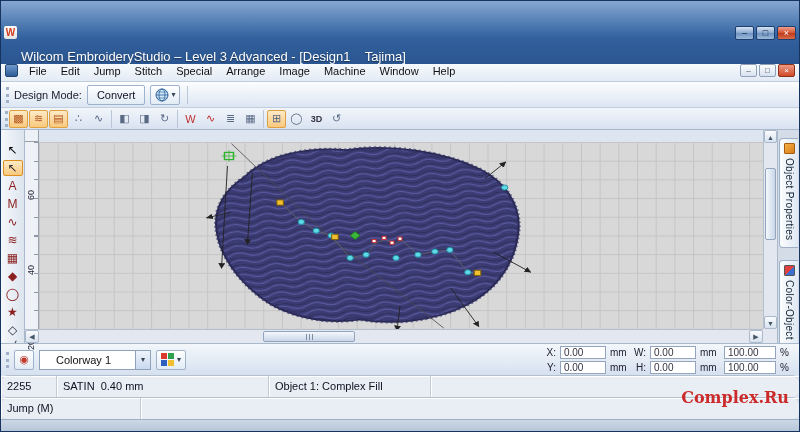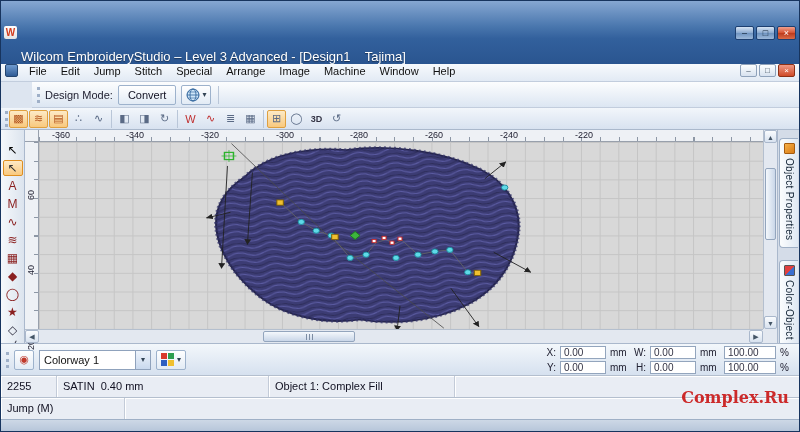--- a/index.html
+++ b/index.html
@@ -29,21 +29,21 @@
               background:linear-gradient(#6f9bd0,#2f5b95); border:1px solid #24456f; }
   .menu-item { font-size:11px; padding:1px 7px; color:#111; }
   .flex-spacer { flex:1; }
   .mdi-btn { width:17px; height:13px; margin-right:2px; border:1px solid #8fa2ba; border-radius:2px;
              background:linear-gradient(#fdfefe,#d7e2ef); font-size:8px; line-height:11px;
              text-align:center; color:#345; }
   .mdi-btn.close { background:linear-gradient(#ef9a85,#cf4a28); color:#fff; border-color:#8d3015; }
 
   
   .mode-toolbar { flex:0 0 26px; display:flex; align-items:center; gap:5px; padding:0 5px;
-                  background:linear-gradient(#fcfdfe,#dce6f2); border-bottom:1px solid #c2cddd;margin-left:31px; }
+                  background:linear-gradient(#fcfdfe,#dce6f2); border-bottom:1px solid #c2cddd; }
   .grip { width:0; height:16px; border-left:3px dotted #9fb0c8; }
   .bar-label { font-size:11px; color:#223; }
   .mode-btn { height:20px; display:flex; align-items:center; padding:0 9px; font-size:11px;
               border-radius:2px; border:1px solid #9db2cc; color:#112;
               background:linear-gradient(#ffffff,#e2ebf5); }
   .mode-btn.active { border-color:#d98e2b;
               background:linear-gradient(#fde9bf 0%,#fbc873 45%,#f8b149 55%,#f9bf62 100%); }
   .globe-btn { height:20px; display:flex; align-items:center; gap:2px; padding:0 4px;
                border:1px solid #9db2cc; border-radius:2px; background:linear-gradient(#fff,#e2ebf5); }
   .carat { font-size:8px; color:#345; }
@@ -122,40 +122,40 @@
   .vt-label { writing-mode:vertical-rl; font-size:10px; color:#123; letter-spacing:.3px; }
 
   
   .colorway-bar { flex:0 0 32px; display:flex; align-items:center; gap:5px; padding:0 5px;
                   background:linear-gradient(#f3f7fb,#d6e1ef); border-top:1px solid #aab8cc; }
   .spool-btn { width:20px; height:20px; border:1px solid #9db2cc; border-radius:2px; color:#c0392b;
                background:linear-gradient(#fff,#e2ebf5); font-size:11px;
                display:flex; align-items:center; justify-content:center; }
   .dropdown { width:112px; height:20px; background:#fff; border:1px solid #8fa2bc;
               display:flex; align-items:center; }
-  .dd-text { flex:1; font-size:11px; padding:0 4px; color:#111; white-space:nowrap; }
+  .dd-text { flex:1; font-size:11px; padding:0 16px; color:#111; white-space:nowrap; }
   .dd-btn { width:15px; height:100%; background:linear-gradient(#eef4fb,#c9d9ee);
             border-left:1px solid #8fa2bc; font-size:8px; color:#345;
             display:flex; align-items:center; justify-content:center; }
   .palette-btn { height:20px; display:flex; align-items:center; gap:3px; padding:0 4px;
                  border:1px solid #9db2cc; border-radius:2px; background:linear-gradient(#fff,#e2ebf5); }
   .chipgrid { display:grid; grid-template-columns:6px 6px; grid-template-rows:6px 6px; gap:1px; }
   .chip1{background:#d93a2b}.chip2{background:#2e9e4f}.chip3{background:#2e5fc0}.chip4{background:#f0c030}
   .transform-panel { display:grid;
                      grid-template-columns:auto 46px 20px auto 46px 20px 52px 12px;
                      grid-template-rows:13px 13px; column-gap:4px; row-gap:2px;
                      align-items:center; font-size:10px; color:#223; padding-right:2px; }
   .tp-input { height:13px; width:100%; background:#fff; border:1px solid #93a5bd; font-size:10px;
               padding:0 3px; color:#334; font-family:inherit; }
   .tp-label { text-align:right; }
 
   
   .statusarea { flex:0 0 44px; display:flex; flex-direction:column; position:relative; }
   .statusbar { height:22px; display:flex; background:#e9edf4; border-top:1px solid #b4bfce;
-               font-size:11px; color:#112; }
+               font-size:11px; color:#112;border-radius:7px; }
   .scell { border-right:1px solid #c3cbd8; box-shadow:inset 1px 1px 0 #fff;
            padding:4px 6px 0; white-space:pre; overflow:hidden; }
   .watermark { position:absolute; right:10px; top:13px; color:#cc2a2a; font-weight:bold;
                font-size:16px; font-family:"DejaVu Serif", serif; }
 
   .bottom-frame { flex:0 0 12px; background:linear-gradient(#cdd8e6,#b7c6da);
                   border-top:1px solid #9fb0c6; }
 </style>
 </head>
 <body>
@@ -242,30 +242,20 @@
       <span class="tool" style="color:#8a2020;">▦</span>
       <span class="tool" style="color:#8a2020;">◆</span>
       <span class="tool" style="color:#8a2020;">◯</span>
       <span class="tool" style="color:#8a2020;">★</span>
       <span class="tool" style="color:#334;">◇</span>
       <span class="tool" style="color:#334;">╱</span>
     </div>
 
     <div class="corner-tl"></div>
 
-    <div class="ruler-top">
-      <span class="rl-top" style="left:22px">-360</span>
-      <span class="rl-top" style="left:96px">-340</span>
-      <span class="rl-top" style="left:171px">-320</span>
-      <span class="rl-top" style="left:246px">-300</span>
-      <span class="rl-top" style="left:320px">-280</span>
-      <span class="rl-top" style="left:395px">-260</span>
-      <span class="rl-top" style="left:470px">-240</span>
-      <span class="rl-top" style="left:545px">-220</span>
-    </div>
 
     <div class="ruler-left">
       <span class="rl-left" style="top:48px">60</span>
       <span class="rl-left" style="top:123px">40</span>
       <span class="rl-left" style="top:198px">20</span>
     </div>
 
     <div class="canvas">
       <svg viewBox="0 0 726 234" preserveAspectRatio="none">
         <defs>
@@ -408,24 +398,24 @@
       <span>mm</span>
       <input class="tp-input" readonly="" value="100.00" style="">
       <span>%</span>
     </div>
   </div>
 
   <div class="statusarea">
     <div class="statusbar">
       <span class="scell" style="width:56px">2255</span>
       <span class="scell" style="width:212px">SATIN  0.40 mm</span>
-      <span class="scell" style="width:186px">Object 1: Complex Fill</span>
+      <span class="scell" style="width:162px">Object 1: Complex Fill</span>
       <span class="scell" style="flex:1; border-right:none;"></span>
     </div>
     <div class="statusbar">
-      <span class="scell" style="width:124px">Jump (M)</span>
+      <span class="scell" style="width:140px">Jump (M)</span>
       <span class="scell" style="flex:1; border-right:none;"></span>
     </div>
     <span class="watermark">Complex.Ru</span>
   </div>
 
   <div class="bottom-frame"></div>
 </div>
 
 </body></html>

